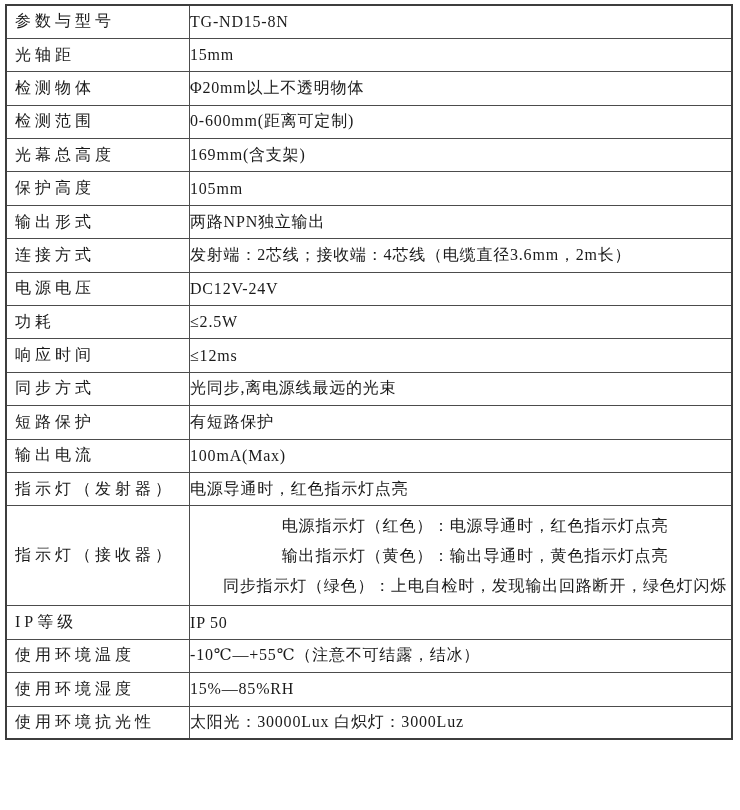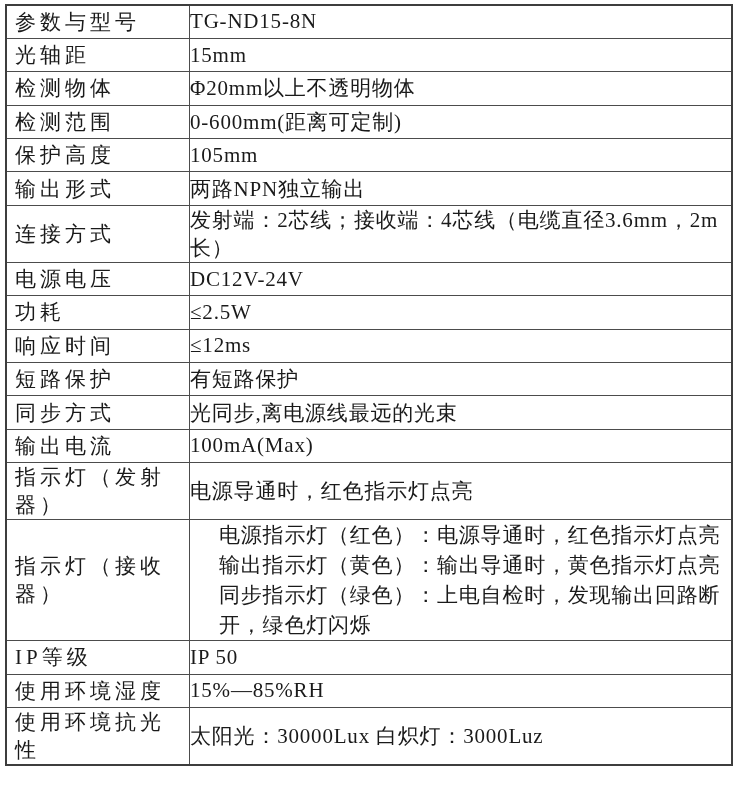--- a/index.html
+++ b/index.html
@@ -13,40 +13,40 @@
   }
   table.spec {
     border-collapse: collapse;
     table-layout: fixed;
     width: 728px;
     margin: 4px 0 0 5px;
     border: 2px solid #3d3d3d;
   }
   td {
     border: 1px solid #4c4c4c;
-    font-size: 21px;
+    font-size: 16px;
     vertical-align: middle;
     overflow: hidden;
     padding: 0;
   }
   td.label {
     width: 170px;
     padding-left: 8px;
     padding-right: 4px;
     letter-spacing: 4px;
     text-align: left;
   }
   td.value {
     text-align: left;
     letter-spacing: 0.8px;
   }
   tr.row { height: 33.4px; }
   tr.tall { height: 100px; }
   td.value.lines {
-    text-align: left;
+    text-align: center;
     padding-left: 29px;
   }
   td.value.lines div {
     line-height: 30px;
   }
 </style>
 </head>
 <body>
 
 <table class="spec">
@@ -61,20 +61,24 @@
   </tr>
       <tr class="row">
     <td class="label">检测物体</td>
     <td class="value">Φ20mm以上不透明物体</td>
   </tr>
       <tr class="row">
     <td class="label">检测范围</td>
     <td class="value">0-600mm(距离可定制)</td>
   </tr>
       <tr class="row">
+    <td class="label">光幕总高度</td>
+    <td class="value">169mm(含支架)</td>
+  </tr>
+      <tr class="row">
     <td class="label">保护高度</td>
     <td class="value">105mm</td>
   </tr>
       <tr class="row">
     <td class="label">输出形式</td>
     <td class="value">两路NPN独立输出</td>
   </tr>
       <tr class="row">
     <td class="label">连接方式</td>
     <td class="value">发射端：2芯线；接收端：4芯线（电缆直径3.6mm，2m长）</td>
@@ -85,26 +89,26 @@
   </tr>
       <tr class="row">
     <td class="label">功耗</td>
     <td class="value">≤2.5W</td>
   </tr>
       <tr class="row">
     <td class="label">响应时间</td>
     <td class="value">≤12ms</td>
   </tr>
       <tr class="row">
+    <td class="label">同步方式</td>
+    <td class="value">光同步,离电源线最远的光束</td>
+  </tr>
+      <tr class="row">
     <td class="label">短路保护</td>
     <td class="value">有短路保护</td>
-  </tr>
-      <tr class="row">
-    <td class="label">同步方式</td>
-    <td class="value">光同步,离电源线最远的光束</td>
   </tr>
       <tr class="row">
     <td class="label">输出电流</td>
     <td class="value">100mA(Max)</td>
   </tr>
       <tr class="row">
     <td class="label">指示灯（发射器）</td>
     <td class="value">电源导通时，红色指示灯点亮</td>
   </tr>
       <tr class="tall">
@@ -113,20 +117,24 @@
           <div>电源指示灯（红色）：电源导通时，红色指示灯点亮</div>
           <div>输出指示灯（黄色）：输出导通时，黄色指示灯点亮</div>
           <div>同步指示灯（绿色）：上电自检时，发现输出回路断开，绿色灯闪烁</div>
         </td>
   </tr>
       <tr class="row">
     <td class="label">IP等级</td>
     <td class="value">IP 50</td>
   </tr>
       <tr class="row">
+    <td class="label">使用环境温度</td>
+    <td class="value">-10℃—+55℃（注意不可结露，结冰）</td>
+  </tr>
+      <tr class="row">
     <td class="label">使用环境湿度</td>
     <td class="value">15%—85%RH</td>
   </tr>
       <tr class="row">
     <td class="label">使用环境抗光性</td>
     <td class="value">太阳光：30000Lux  白炽灯：3000Luz</td>
   </tr>
     </tbody>
 </table>
 

